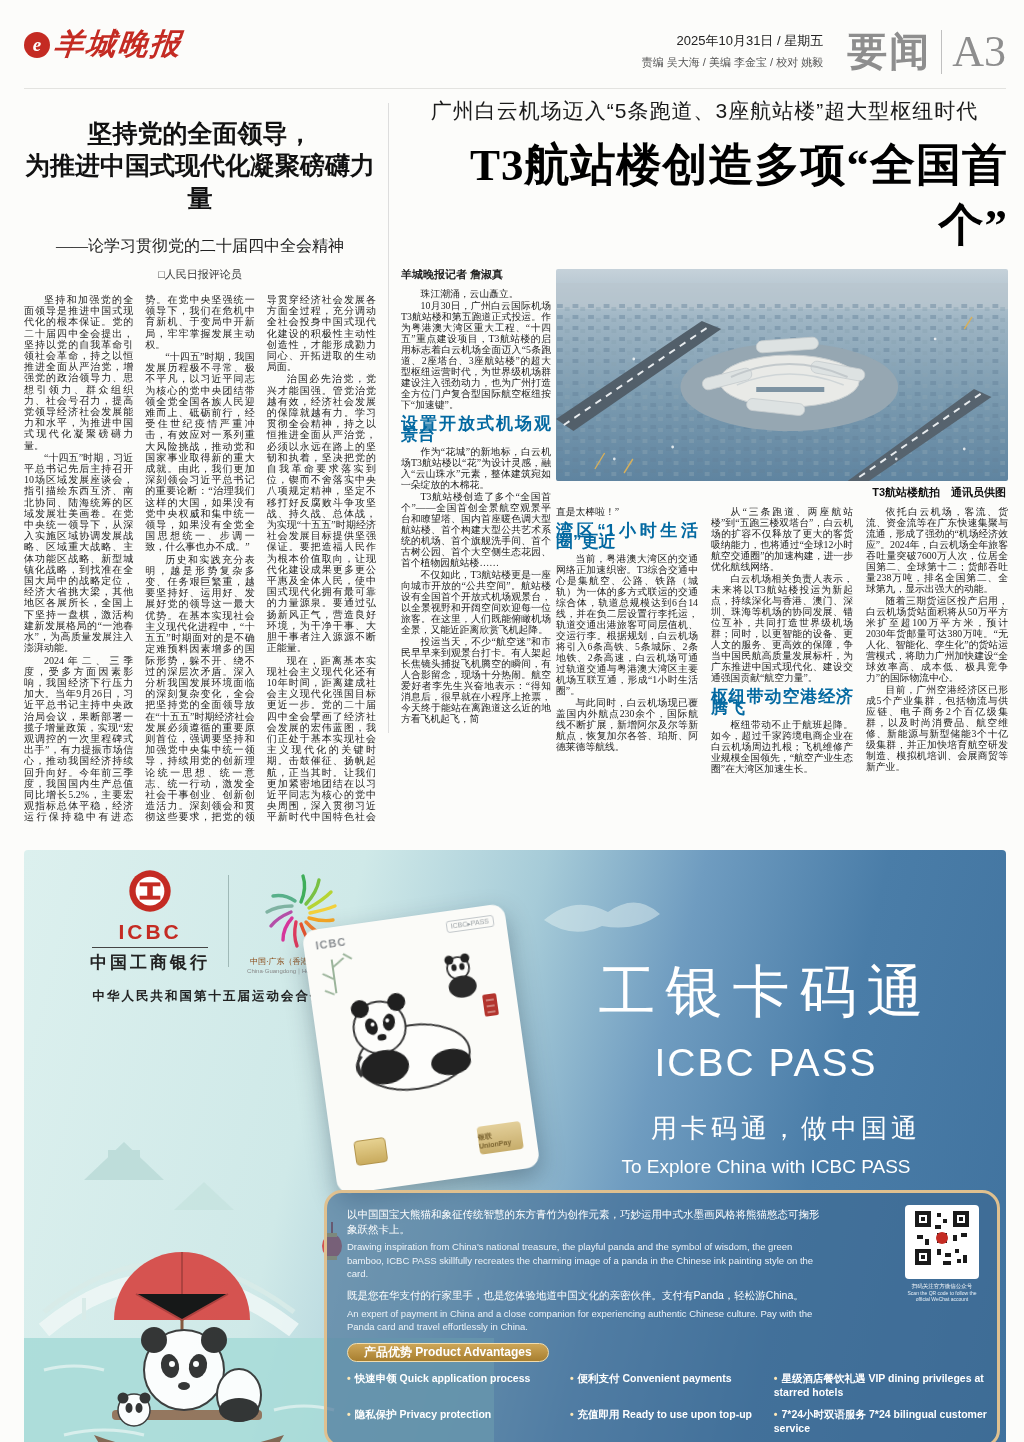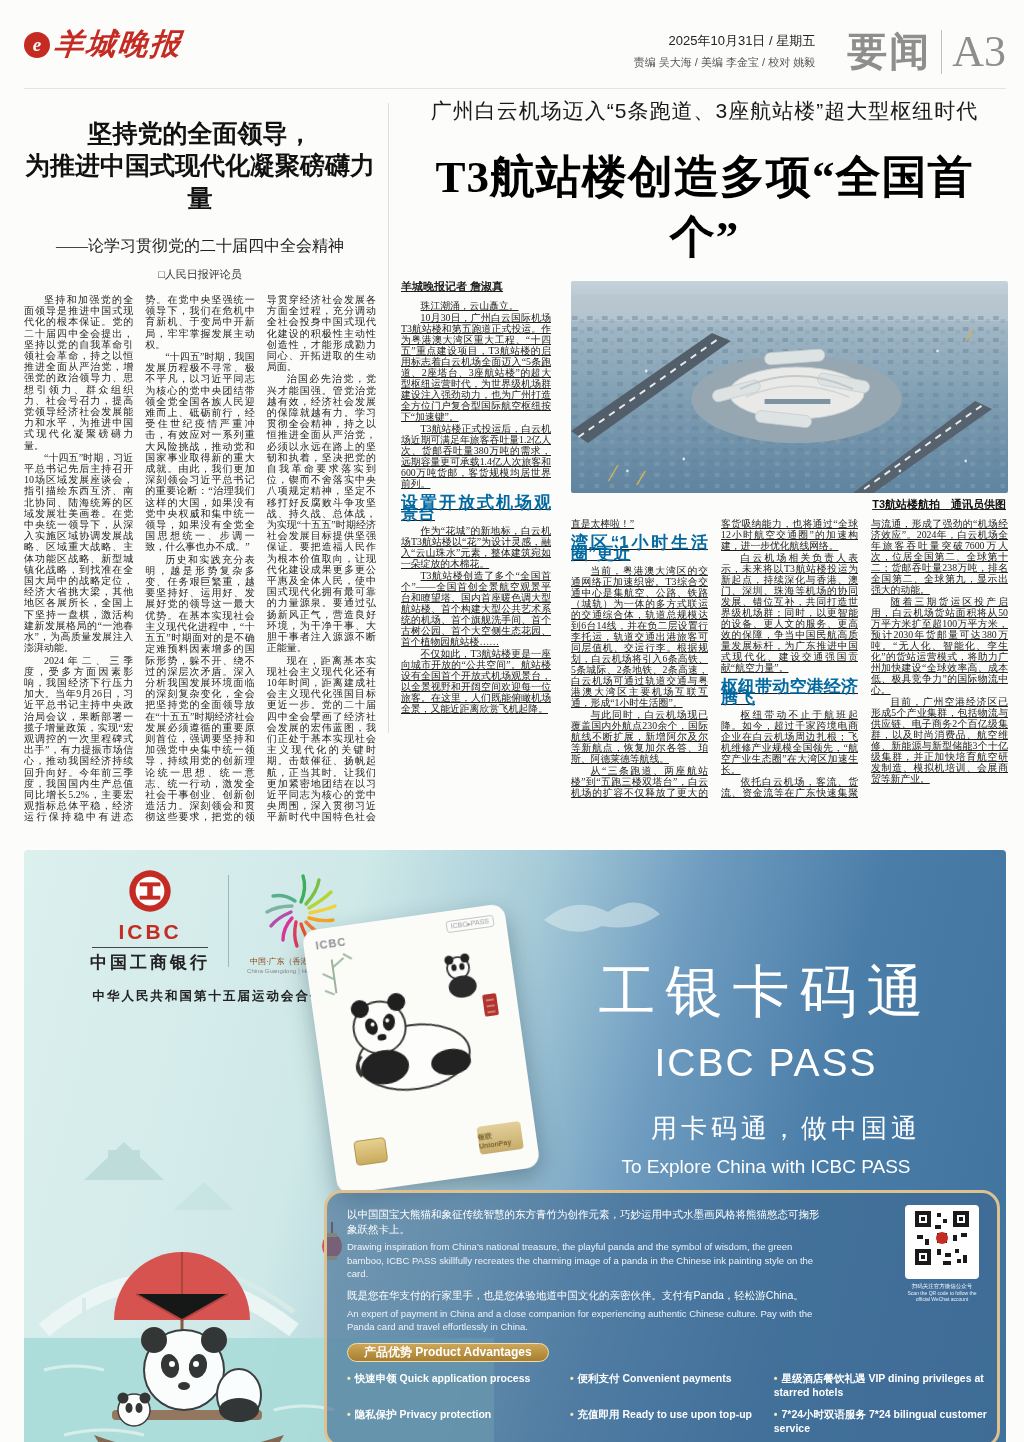--- a/index.html
+++ b/index.html
@@ -7,21 +7,21 @@
         font-family:"Liberation Serif",serif;color:#1c1c1c;}
   
   .hdr{display:flex;align-items:flex-start;margin:24px 18px 0 24px;height:58px;}
   .masthead{display:flex;align-items:center;gap:4px;}
   .masthead .mark{width:26px;height:26px;border-radius:50%;background:#c42b23;color:#fff;
         font-family:"Liberation Serif",serif;font-style:italic;font-size:19px;line-height:26px;
         text-align:center;font-weight:bold;}
   .masthead .mname{font-size:30px;font-weight:bold;color:#c42b23;font-style:italic;
         letter-spacing:2px;transform:skewX(-6deg);font-family:"Liberation Serif",serif;}
   .hdr-spacer{flex:1;}
-  .hdr-meta{text-align:right;margin-right:32px;padding-top:8px;}
+  .hdr-meta{text-align:right;margin-right:24px;padding-top:8px;}
   .hdr-date{font-size:13px;color:#222;font-family:"Liberation Sans",sans-serif;}
   .hdr-ed{font-size:11px;color:#555;margin-top:5px;font-family:"Liberation Sans",sans-serif;}
   .hdr-sec{display:flex;align-items:center;gap:10px;}
   .sec-name{font-size:40px;color:#8e8e8e;font-weight:bold;letter-spacing:2px;}
   .sec-bar{width:1px;height:44px;background:#c0c0c0;}
   .sec-page{font-size:44px;color:#8e8e8e;font-family:"Liberation Serif",serif;}
   .hdr-rule{height:1px;background:#e3e3e0;margin:6px 18px 0 24px;}
   
   .news{display:flex;gap:12px;margin:8px 16px 0 24px;}
   .vrule{width:1px;background:#ddd;margin-top:6px;height:630px;}
@@ -30,23 +30,23 @@
   .ed-title{font-size:25px;font-weight:bold;text-align:center;line-height:1.3;color:#111;}
   .ed-sub{font-size:16px;text-align:center;margin-top:8px;color:#222;}
   .ed-by{font-size:11px;text-align:center;margin-top:10px;color:#333;font-family:"Liberation Sans",sans-serif;}
   .ed-body{margin-top:12px;height:538px;overflow:hidden;column-count:3;column-gap:12px;
         font-size:10px;line-height:11.2px;text-align:justify;color:#222;}
   .ed-body p{margin:0 0 1px 0;text-indent:2em;}
   
   .article{flex:1;min-width:0;}
   .kicker{font-size:21px;text-align:center;letter-spacing:1px;color:#1a1a1a;
         font-family:"Liberation Sans",sans-serif;}
-  .headline{font-size:45px;font-weight:bold;text-align:center;margin:22px 0 14px 0;color:#000;
+  .headline{font-size:45px;font-weight:bold;text-align:right;margin:10px 0 14px 0;color:#000;
         letter-spacing:1px;}
-  .art-body{display:flex;gap:20px;text-decoration:underline;}
+  .art-body{display:flex;gap:5px;}
   .art-col1{width:150px;flex:none;height:545px;overflow:hidden;font-size:9.8px;line-height:11px;
         text-align:justify;color:#222;}
   .art-col1 p,.art-flow p{margin:0 0 1px 0;text-indent:2em;}
   .art-by{font-size:11px;font-weight:bold;text-indent:0!important;margin-bottom:8px!important;
         font-family:"Liberation Sans",sans-serif;}
   .subhead{font-size:17px;font-weight:bold;margin:8px 0 6px 0;color:#0369a1;text-indent:0;
         font-family:"Liberation Sans",sans-serif;break-inside:avoid;}
   .art-right{flex:1;min-width:0;}
   .photo{width:100%;height:212px;display:block;border-radius:2px;}
   .photo-cap{font-size:11px;font-weight:bold;text-align:right;margin:4px 2px 6px 0;color:#111;
@@ -153,25 +153,25 @@
     <div class="vrule"></div>
 
     <section class="article">
       <div class="kicker">广州白云机场迈入“5条跑道、3座航站楼”超大型枢纽时代</div>
       <h1 class="headline">T3航站楼创造多项“全国首个”</h1>
       <div class="art-body">
         <div class="art-col1">
           <p class="art-by">羊城晚报记者 詹淑真</p>
           <p>珠江潮涌，云山矗立。</p>
           <p>10月30日，广州白云国际机场T3航站楼和第五跑道正式投运。作为粤港澳大湾区重大工程、“十四五”重点建设项目，T3航站楼的启用标志着白云机场全面迈入“5条跑道、2座塔台、3座航站楼”的超大型枢纽运营时代，为世界级机场群建设注入强劲动力，也为广州打造全方位门户复合型国际航空枢纽按下“加速键”。</p>
-          <p>T3航站楼正式投运后，白云机场近期可满足年旅客吞吐量1.2亿人次、货邮吞吐量380万吨的需求，远期容量更可承载1.4亿人次旅客和600万吨货邮，客货规模均居世界前列。</p>
           <div class="subhead">设置开放式机场观景台</div>
           <p>作为“花城”的新地标，白云机场T3航站楼以“花”为设计灵感，融入“云山珠水”元素，整体建筑宛如一朵绽放的木棉花。</p>
           <p>T3航站楼创造了多个“全国首个”——全国首创全景航空观景平台和瞭望塔、国内首座暖色调大型航站楼、首个构建大型公共艺术系统的机场、首个旗舰洗手间、首个古树公园、首个大空侧生态花园、首个植物园航站楼……</p>
           <p>不仅如此，T3航站楼更是一座向城市开放的“公共空间”。航站楼设有全国首个开放式机场观景台，以全景视野和开阔空间欢迎每一位旅客。在这里，人们既能俯瞰机场全景，又能近距离欣赏飞机起降。</p>
+          <p>投运当天，不少“航空迷”和市民早早来到观景台打卡。有人架起长焦镜头捕捉飞机腾空的瞬间，有人合影留念，现场十分热闹。航空爱好者李先生兴奋地表示：“得知消息后，很早就在小程序上抢票，今天终于能站在离跑道这么近的地方看飞机起飞，简</p>
         </div>
         <div class="art-right">
 
           <svg class="photo" viewBox="0 0 465 212" preserveAspectRatio="none">
             <defs>
               <linearGradient id="sky" x1="0" y1="0" x2="0" y2="1">
                 <stop offset="0" stop-color="#c6d2da"></stop>
                   <stop offset="0.25" stop-color="#9db4c3"></stop>
                 <stop offset="0.6" stop-color="#7b9bb0"></stop>
                   <stop offset="1" stop-color="#5f84a0"></stop>

